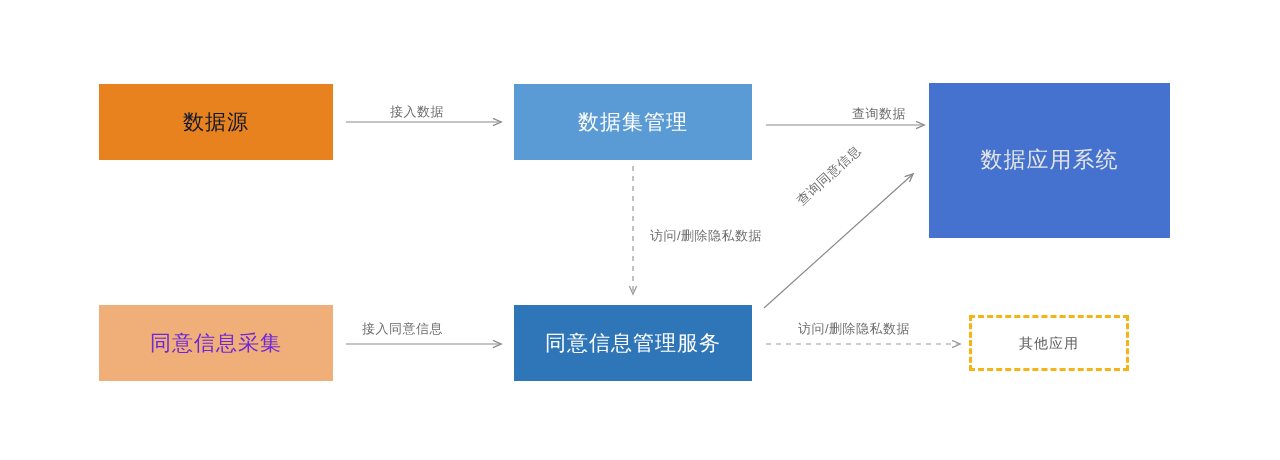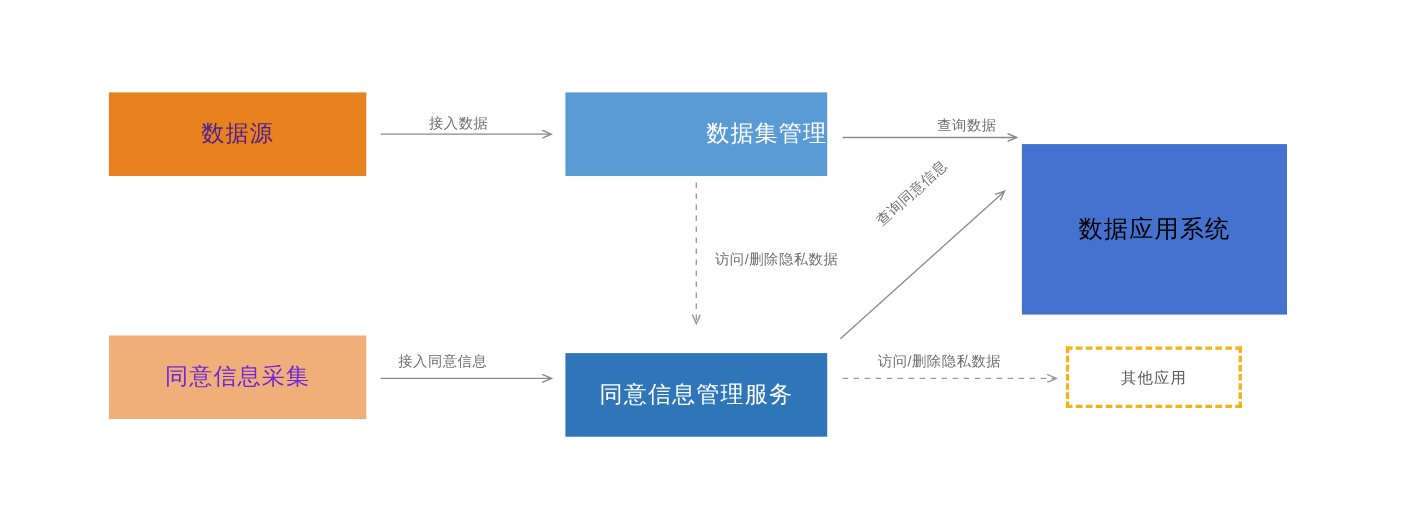--- a/index.html
+++ b/index.html
@@ -30,49 +30,46 @@
     letter-spacing: 1px;
   }
   .node-label {
     display: block;
     white-space: nowrap;
   }
   
   .n-datasource {
     left: 99px; top: 84px; width: 234px; height: 76px;
     background: #E8821E;
-    color: #4c1d95;
+    color: #0f172a;
     font-size: 21px;
   }
   .n-consent-collect {
     left: 99px; top: 305px; width: 234px; height: 76px;
     background: #F0AE79;
     color: #6d28d9;
     font-size: 21px;
   }
   .n-dataset-mgmt {
     left: 514px; top: 84px; width: 238px; height: 76px;
     background: #5B9BD5;
     color: #ffffff;
     font-size: 21px;
-    justify-content: flex-end;
   }
   .n-consent-service {
     left: 514px; top: 305px; width: 238px; height: 76px;
     background: #2F76B8;
     color: #ffffff;
     font-size: 21px;
-    margin-top: 16px;
   }
   .n-data-app {
     left: 929px; top: 83px; width: 241px; height: 155px;
     background: #4472CE;
-    color: #000000;
+    color: #e5e5e5;
     font-size: 22px;
-    margin-top: 48px;
   }
   .n-other-app {
     left: 969px; top: 315px; width: 160px; height: 56px;
     background: #ffffff;
     border: 3px dashed #F5B316;
     color: #5A5A5A;
     font-size: 14px;
   }
   
   .edge-label {

